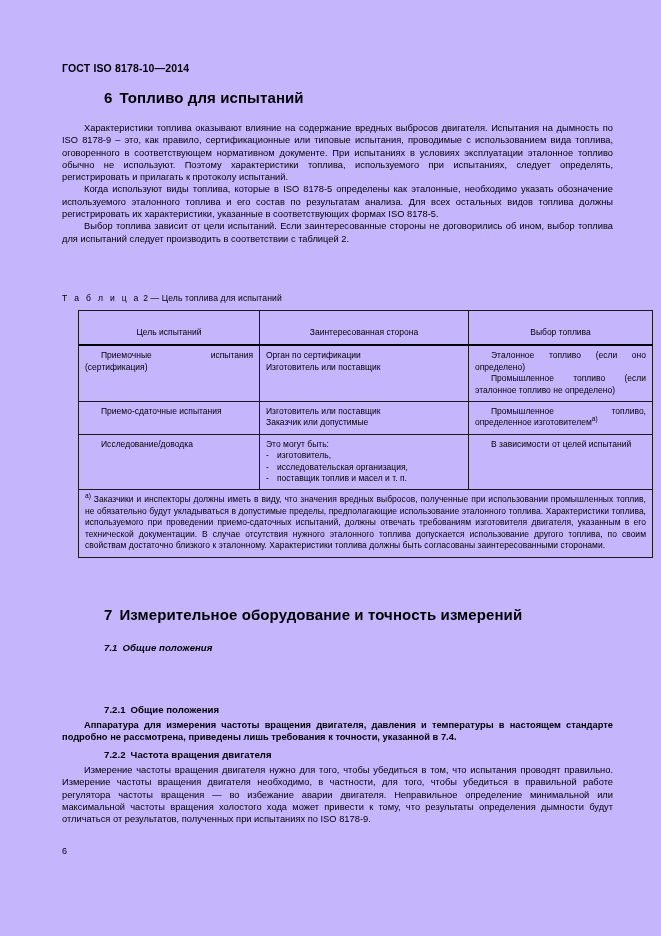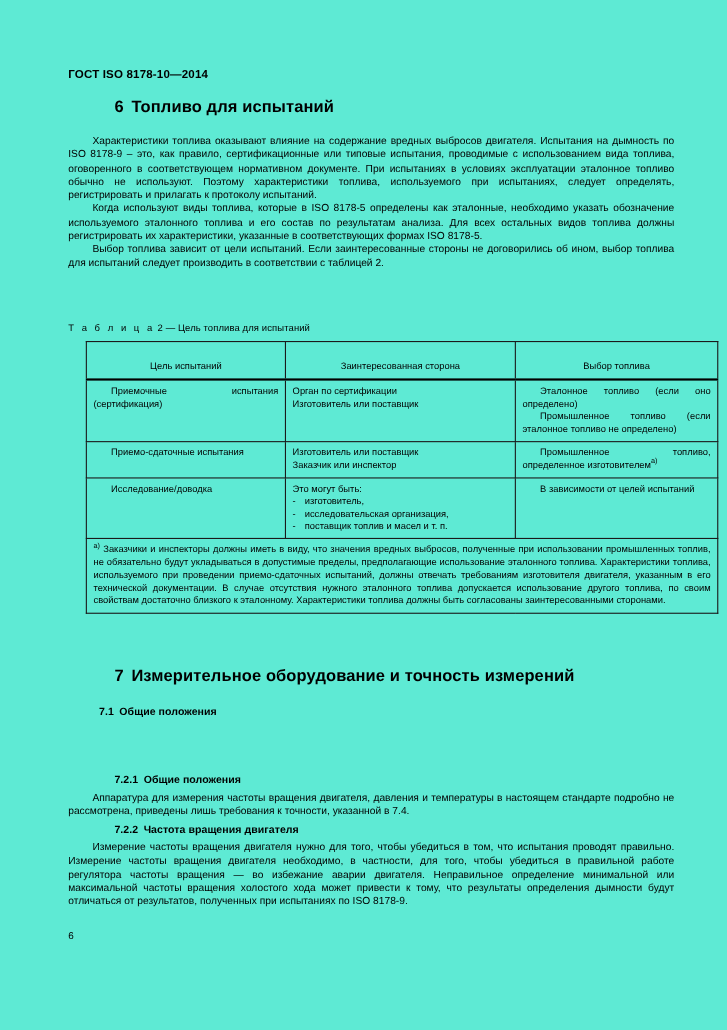--- a/index.html
+++ b/index.html
@@ -9,21 +9,21 @@
     background: #ffffff;
   }
   body {
     font-family: "Liberation Sans", "DejaVu Sans", sans-serif;
     color: #000000;
   }
   .page {
     position: relative;
     width: 661px;
     height: 936px;
-    background: #5eead4;
+    background: #c4b5fd;
     overflow: hidden;
     box-sizing: border-box;
   }
   .content {
     position: absolute;
     left: 62px;
     top: 0;
     width: 552px;
     height: 936px;
   }
@@ -184,21 +184,21 @@
             <td class="cell-j">
               <div class="cell-j" style="text-indent:16px;">Эталонное топливо (если оно определено)</div>
               <div class="cell-j" style="text-indent:16px;">Промышленное топливо (если эталонное топливо не определено)</div>
             </td>
           </tr>
 
           <tr>
             <td class="cell-j">Приемо-сдаточные испытания</td>
             <td class="cell-left">
               <div>Изготовитель или поставщик</div>
-              <div>Заказчик или инспектор</div>
+              <div>Заказчик или допустимые</div>
             </td>
             <td class="cell-j">
               <span>Промышленное топливо, определенное изготовителем</span><sup class="fnmark">a)</sup>
             </td>
           </tr>
 
           <tr>
             <td class="cell-j">Исследование/доводка</td>
             <td class="cell-left">
               <div>Это могут быть:</div>
@@ -221,31 +221,31 @@
       </table>
     </div>
 
     <div style="position:absolute; top:606px; left:42px; width:510px;">
       <div class="h1">
         <span class="num">7</span><span>Измерительное оборудование и точность измерений</span>
       </div>
     </div>
 
     <div style="position:absolute; top:642px; left:0; width:551px;">
-      <div class="h2" style="margin-left:28px;">
+      <div class="h2" style="margin-left:42px;font-style:italic;">
         <span class="num">7.1</span><span>Общие положения</span>
       </div>
     </div>
 
 
     <div style="position:absolute; top:704px; left:0; width:551px;">
       <div class="h2" style="margin-left:42px;">
         <span class="num">7.2.1</span><span>Общие положения</span>
       </div>
-      <p class="body" style="margin-top:4px;">Аппаратура для измерения частоты вращения двигателя, давления и температуры в настоящем стандарте подробно не рассмотрена, приведены лишь требования к точности, указанной в 7.4.</p>
+      <p class="body" style="margin-top:4px;font-weight:bold;">Аппаратура для измерения частоты вращения двигателя, давления и температуры в настоящем стандарте подробно не рассмотрена, приведены лишь требования к точности, указанной в 7.4.</p>
     </div>
 
     <div style="position:absolute; top:749px; left:0; width:551px;">
       <div class="h2" style="margin-left:42px;">
         <span class="num">7.2.2</span><span>Частота вращения двигателя</span>
       </div>
       <p class="body" style="margin-top:4px;">Измерение частоты вращения двигателя нужно для того, чтобы убедиться в том, что испытания проводят правильно. Измерение частоты вращения двигателя необходимо, в частности, для того, чтобы убедиться в правильной работе регулятора частоты вращения — во избежание аварии двигателя. Неправильное определение минимальной или максимальной частоты вращения холостого хода может привести к тому, что результаты определения дымности будут отличаться от результатов, полученных при испытаниях по ISO 8178-9.</p>
     </div>
 
     <div class="page-number" style="bottom:80px;">6</div>

